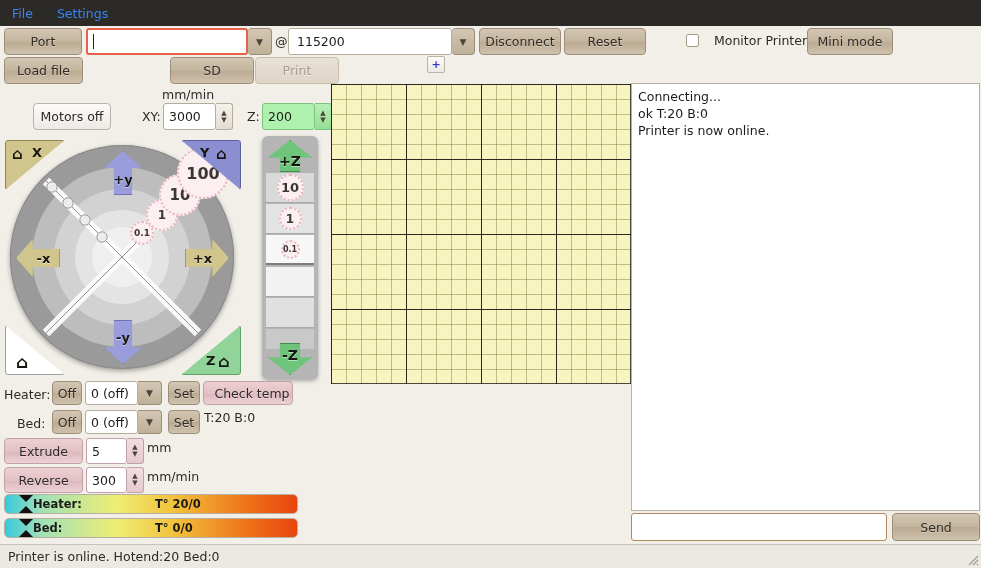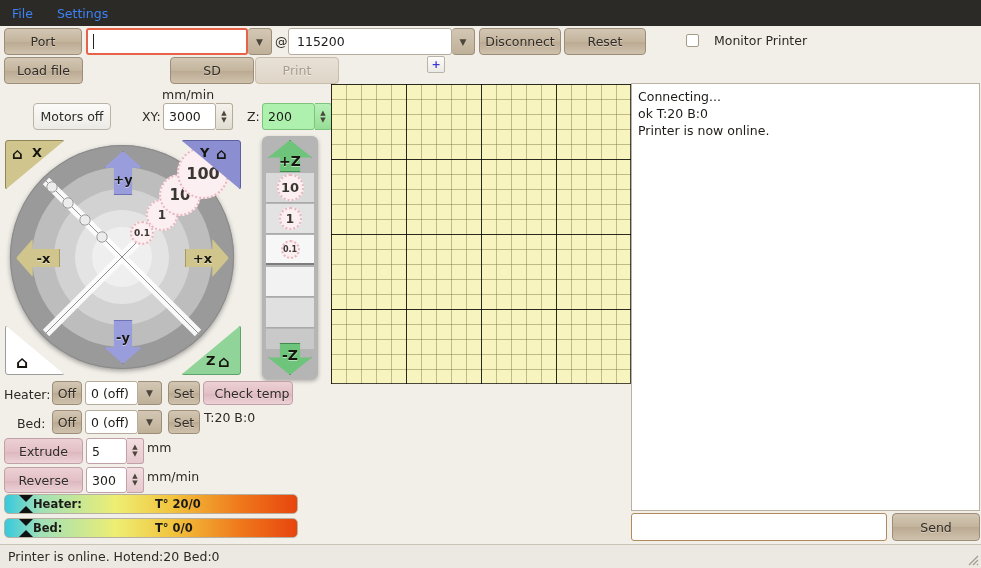--- a/index.html
+++ b/index.html
@@ -196,20 +196,21 @@
   </div>
 
   <div class="btn" style="position:absolute;left:479px;top:28px;width:82px;height:27px;">Disconnect</div>
   <div class="btn" style="position:absolute;left:564px;top:28px;width:82px;height:27px;">Reset</div>
 
   <div style="position:absolute;left:674px;top:33px;display:flex;align-items:center;gap:15px;margin-left:12px;">
     <div class="cbox"></div>
     <span class="lbl">Monitor Printer</span>
   </div>
 
+  <div class="btn" style="position:absolute;left:807px;top:28px;width:86px;height:27px;">Mini mode</div>
 
   <div class="btn" style="position:absolute;left:4px;top:57px;width:79px;height:27px;">Load file</div>
   <div class="btn" style="position:absolute;left:170px;top:57px;width:84px;height:27px;">SD</div>
   <div class="btn disabled" style="position:absolute;left:255px;top:57px;width:84px;height:27px;">Print</div>
   <div class="btn light" style="position:absolute;left:427px;top:56px;width:18px;height:17px;font-size:11px;color:#3a3ad0;font-weight:bold;border-radius:2px;">+</div>
 
   <div class="btn light" style="position:absolute;left:4px;top:103px;width:78px;height:27px;margin-left:29px;">Motors off</div>
 
   <div class="lbl" style="position:absolute;left:162px;top:87px;">mm/min</div>
 

